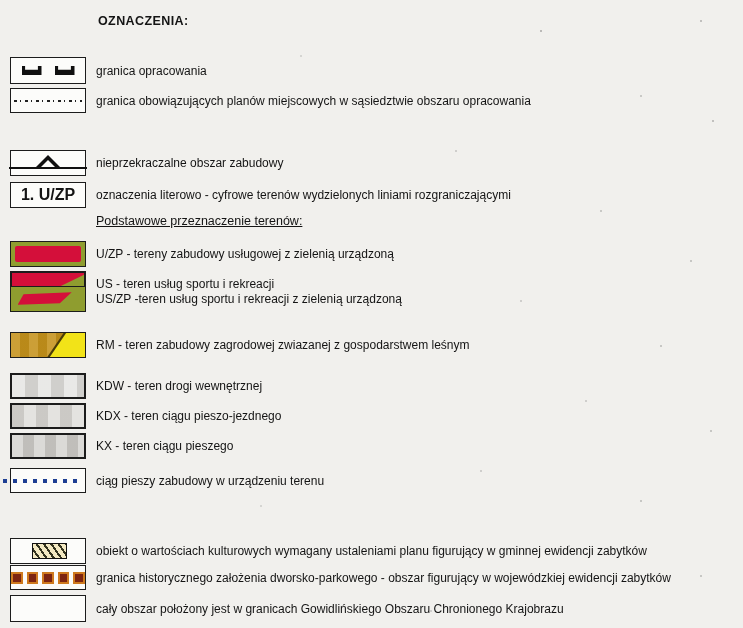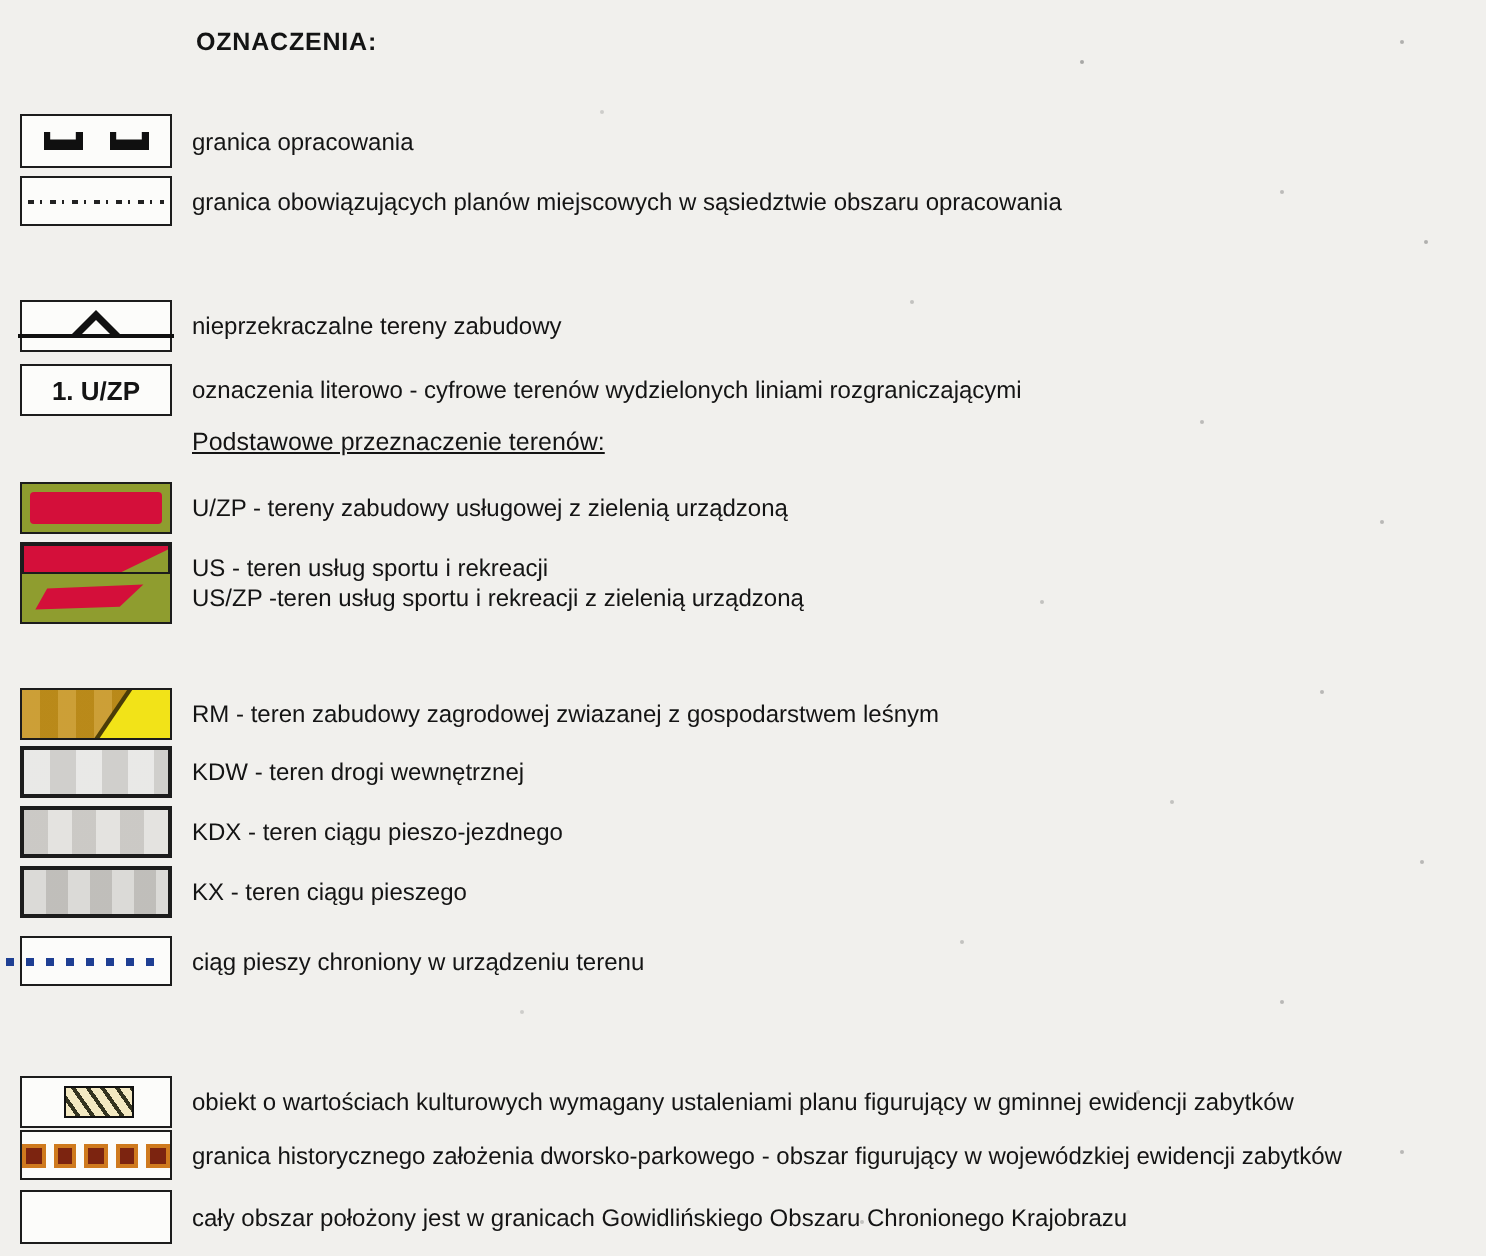--- a/index.html
+++ b/index.html
@@ -52,21 +52,21 @@
   .thickline{position:absolute; left:-2px; right:-2px; top:50%; margin-top:-1.5px; height:3px; background:#101010;}
 
   
   .setline{position:absolute; left:-2px; right:-2px; bottom:6px; height:2px; background:#101010;}
   .tri{position:absolute; bottom:8px; left:50%; margin-left:-12px; width:0; height:0;
     border-left:12px solid transparent; border-right:12px solid transparent; border-bottom:12px solid #101010;}
   .tri-in{position:absolute; bottom:8px; left:50%; margin-left:-7.5px; width:0; height:0;
     border-left:7.5px solid transparent; border-right:7.5px solid transparent; border-bottom:7.5px solid #fcfcfa; z-index:2;}
 
   
-  .sym-code{display:flex; align-items:center; justify-content:center; font-size:13px; font-weight:700;}
+  .sym-code{display:flex; align-items:center; justify-content:center; font-size:16px; font-weight:700;}
 
   
   .sym-uzp{background:#8f9d2f; border-width:1.8px;}
   .uzp-red{position:absolute; inset:4px; background:#d40f3a; border-radius:2px;}
   .sym-us{background:#d40f3a; border-width:2.5px;}
   .us-green{position:absolute; inset:0; background:#8f9d2f; clip-path:polygon(42% 100%,100% 8%,100% 100%);}
   .sym-uszp{background:#8f9d2f; border-width:1.8px;}
   .uszp-red{position:absolute; inset:0; background:#d40f3a; clip-path:polygon(9% 74%,17% 30%,82% 22%,66% 68%);}
   .sym-rm{background:#c5921b; border-width:1.8px;
     background-image:repeating-linear-gradient(90deg, rgba(255,255,255,.12) 0 9px, rgba(0,0,0,.06) 9px 18px);}
@@ -120,21 +120,21 @@
     <div class="lbl">granica obowiązujących planów miejscowych w sąsiedztwie obszaru opracowania</div>
   </div>
 
 
   <div class="row" style="top:150px;height:26px">
     <div class="sym">
       <div class="setline"></div>
       <div class="tri"></div>
       <div class="tri-in"></div>
     </div>
-    <div class="lbl">nieprzekraczalne tereny zabudowy</div>
+    <div class="lbl">nieprzekraczalne obszar zabudowy</div>
   </div>
 
   <div class="row" style="top:182px;height:26px">
     <div class="sym sym-code">1. U/ZP</div>
     <div class="lbl">oznaczenia literowo - cyfrowe terenów wydzielonych liniami rozgraniczającymi</div>
   </div>
 
   <div class="sect">Podstawowe przeznaczenie terenów:</div>
 
   <div class="row" style="top:241px;height:26px">
@@ -151,21 +151,21 @@
     <div class="lbl">US - teren usług sportu i rekreacji</div>
   </div>
 
   <div class="row" style="top:286px;height:26px">
     <div class="sym sym-uszp">
       <div class="uszp-red"></div>
     </div>
     <div class="lbl">US/ZP -teren usług sportu i rekreacji z zielenią urządzoną</div>
   </div>
 
-  <div class="row" style="top:344px;height:26px">
+  <div class="row" style="top:332px;height:26px">
     <div class="sym sym-rm">
       <div class="rm-yellow"></div>
       <div class="rm-diag"></div>
     </div>
     <div class="lbl">RM - teren zabudowy zagrodowej zwiazanej z gospodarstwem leśnym</div>
   </div>
 
   <div class="row" style="top:373px;height:26px">
     <div class="sym sym-kdw"></div>
     <div class="lbl">KDW - teren drogi wewnętrznej</div>
@@ -178,21 +178,21 @@
 
   <div class="row" style="top:433px;height:26px">
     <div class="sym sym-kx"></div>
     <div class="lbl">KX - teren ciągu pieszego</div>
   </div>
 
   <div class="row" style="top:468px;height:25px">
     <div class="sym">
       <div class="dots"></div>
     </div>
-    <div class="lbl">ciąg pieszy chroniony w urządzeniu terenu</div>
+    <div class="lbl">ciąg pieszy zabudowy w urządzeniu terenu</div>
   </div>
 
 
   <div class="row" style="top:538px;height:26px">
     <div class="sym">
       <div class="hbox"></div>
     </div>
     <div class="lbl">obiekt o wartościach kulturowych wymagany ustaleniami planu figurujący w gminnej ewidencji zabytków</div>
   </div>
 

